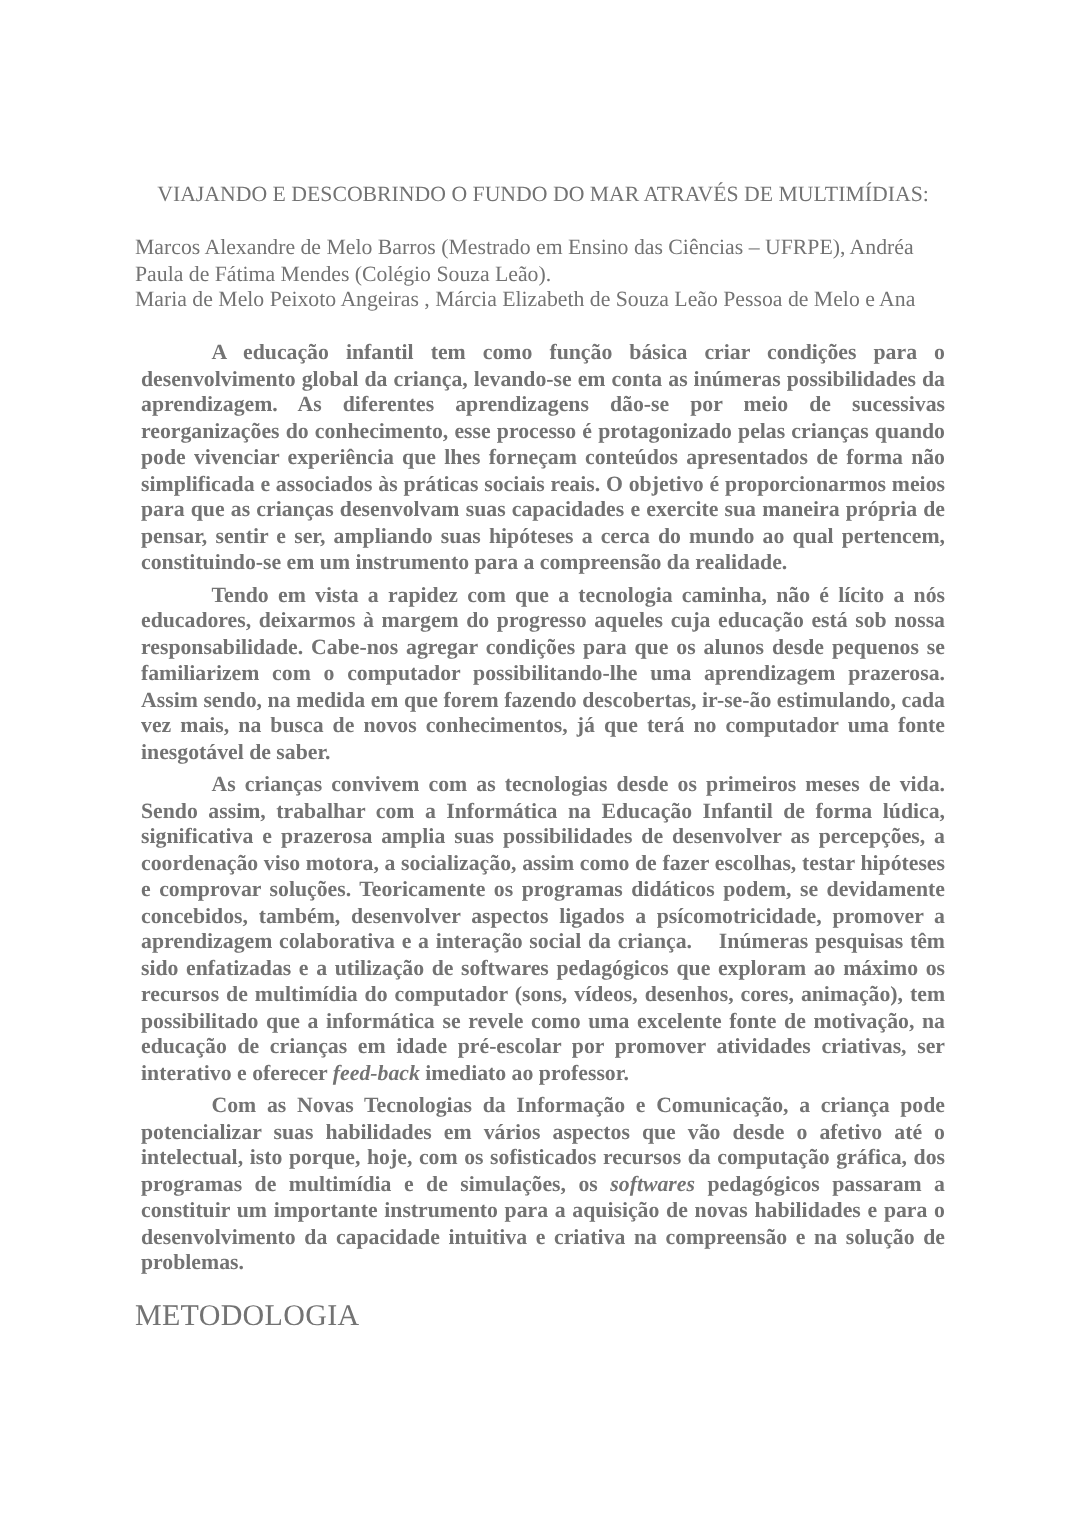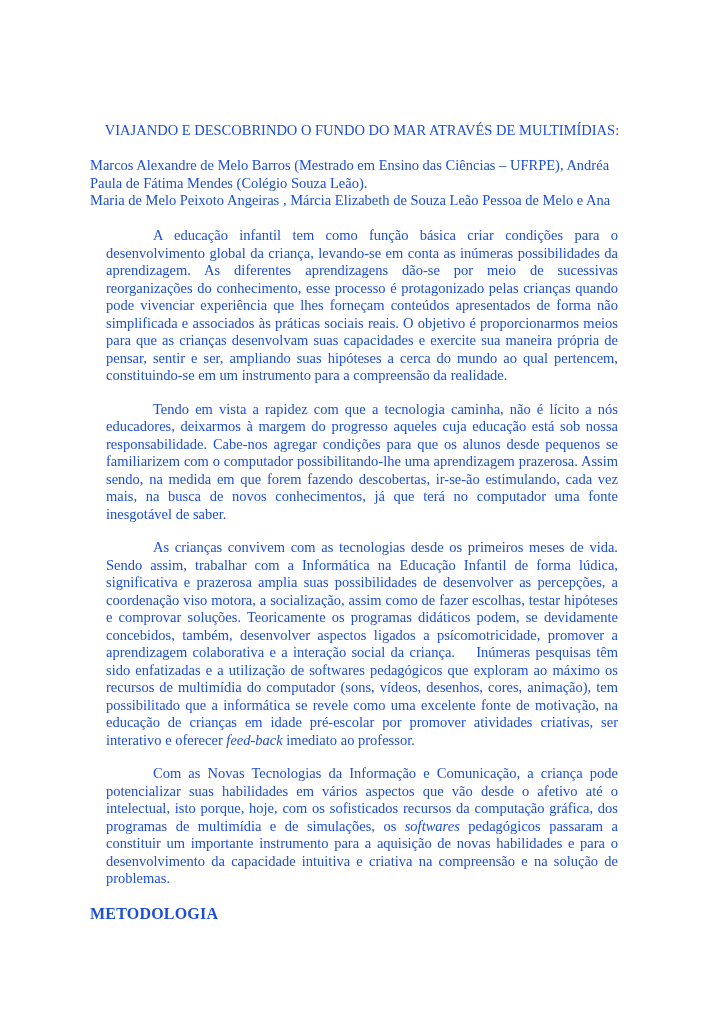--- a/index.html
+++ b/index.html
@@ -6,21 +6,21 @@
     margin: 0;
     padding: 0;
     background: #e8e8e8;
   }
   .page {
     position: relative;
     width: 724px;
     height: 1024px;
     margin: 0 auto;
     background: #ffffff;
-    color: #1d4ed8;
+    color: #737373;
     font-family: "Liberation Serif", "DejaVu Serif", serif;
     font-size: 14.5px;
     line-height: 17.5px;
     box-sizing: border-box;
     padding: 122px 90px 0 90px;
     overflow: hidden;
   }
   .title-block {
     text-align: center;
     margin: 0 0 17.5px 0;
@@ -29,27 +29,28 @@
     white-space: nowrap;
   }
   .authors-block {
     text-align: left;
     margin: 0 0 17.5px 0;
   }
   .authors-block .line {
     white-space: nowrap;
   }
   p.para {
-    margin: 16px;
+    margin: 4px;
     text-align: justify;
     text-indent: 47px;
+    font-weight: bold;
   }
   h2.section-heading {
-    font-size: 16px;
-    font-weight: bold;
+    font-size: 20px;
+    font-weight: normal;
     margin: 17.5px 0 17.5px 0;
     text-align: left;
     letter-spacing: 0.2px;
   }
 </style>
 </head>
 <body>
 
 <div class="page">
 

